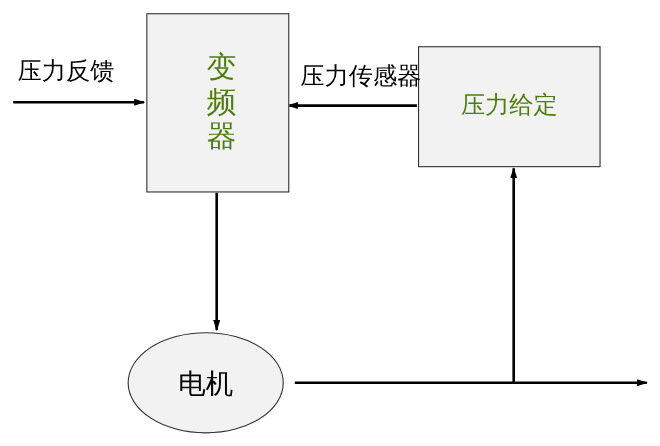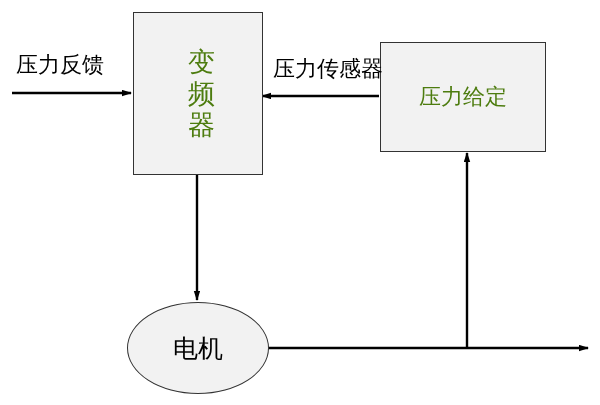--- a/index.html
+++ b/index.html
@@ -91,21 +91,21 @@
   </svg>
 
   <div class="node-box" style="left:133px; top:12px; width:130px; height:163px;">
     <span class="vfd-text">变频器</span>
   </div>
 
   <div class="node-box" style="left:380px; top:42px; width:166px; height:110px;">
     <span class="sensor-text">压力给定</span>
   </div>
 
-  <div class="node-ellipse" style="left:127px; top:302px; width:142px; height:92px;">
+  <div class="node-ellipse" style="left:116px; top:302px; width:142px; height:92px;">
     <span class="motor-text">电机</span>
   </div>
 
   <div class="label" style="left:16px; top:50px; font-size:22px;">压力反馈</div>
 
   <div class="label" style="left:273px; top:54px; font-size:22px;">压力传感器</div>
 
 </div>
 
 </body></html>

